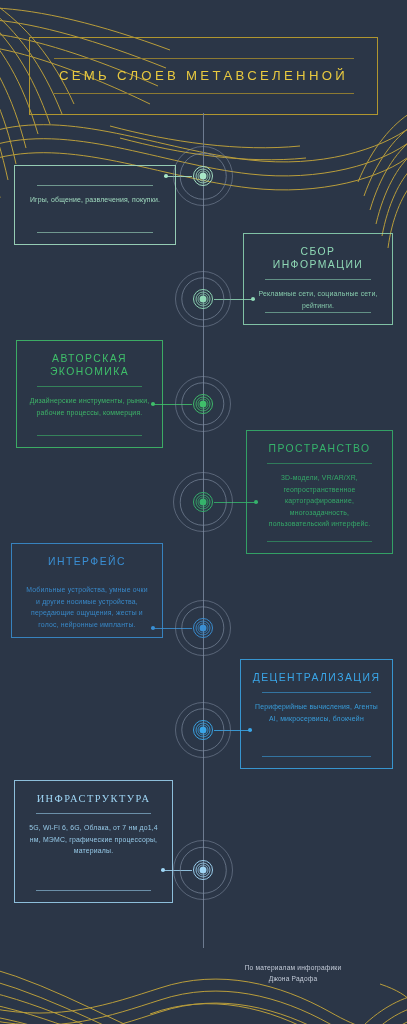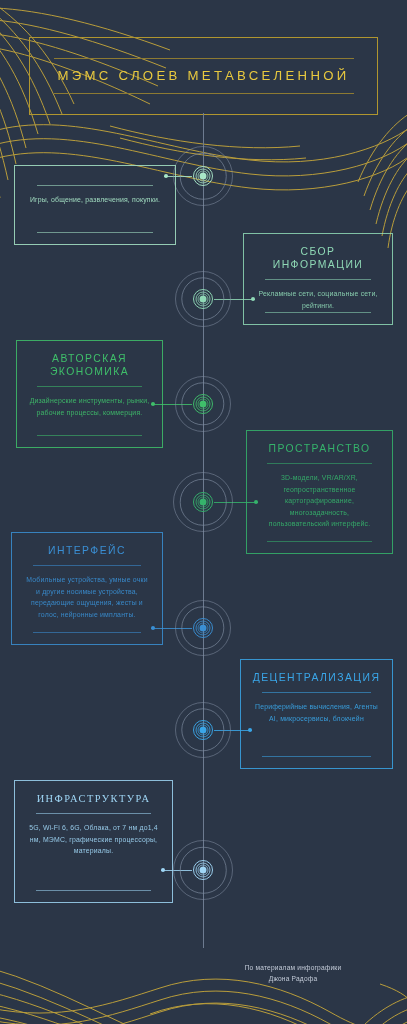--- a/index.html
+++ b/index.html
@@ -138,21 +138,21 @@
       <path d="M412 996 C 392 1002, 370 1016, 352 1038"></path>
       <path d="M412 1008 C 394 1014, 374 1028, 358 1050"></path>
       <path d="M412 1020 C 396 1026, 378 1040, 364 1062"></path>
       <path d="M380 984 C 398 990, 406 996, 412 1002"></path>
     </g>
   </svg>
 </div>
 
 <div class="title-box">
   <div class="title-rule"></div>
-  <div class="title-text">МЭМС СЛОЕВ МЕТАВСЕЛЕННОЙ</div>
+  <div class="title-text">СЕМЬ СЛОЕВ МЕТАВСЕЛЕННОЙ</div>
   <div class="title-rule"></div>
 </div>
 
 <div class="spine"></div>
 
 <div id="stage">
     <div class="conn" style="left: 176px; top: 176px; width: 16px; background: rgb(168, 230, 200); opacity: 0.85;"></div>
     <div class="dot" style="top: 174px; left: 164px; background: rgb(168, 230, 200);"></div>
     <div class="conn" style="top: 176px; left: 164px; width: 12px; background: rgb(168, 230, 200); opacity: 0.85;"></div>
     <div class="node" style="left: 173px; top: 146px; width: 60px; height: 60px;">
@@ -225,21 +225,21 @@
     <div class="dot" style="top: 626px; left: 151px; background: rgb(58, 143, 212);"></div>
     <div class="conn" style="top: 628px; left: 151px; width: 12px; background: rgb(58, 143, 212); opacity: 0.85;"></div>
     <div class="node" style="left: 175px; top: 600px; width: 56px; height: 56px;">
       <div class="ring" style="width: 56px; height: 56px; border-color: rgb(127, 141, 161); opacity: 0.55;"></div>
       <div class="ring" style="width: 43.4px; height: 43.4px; border-color: rgb(127, 141, 161); opacity: 0.65;"></div>
       <div class="ring" style="width: 20px; height: 20px; border-color: rgb(58, 143, 212); opacity: 0.95;"></div>
       <div class="ring" style="width: 15px; height: 15px; border-color: rgb(58, 143, 212); opacity: 0.83;"></div>
       <div class="ring" style="width: 11px; height: 11px; border-color: rgb(58, 143, 212); opacity: 0.71;"></div>
       <div class="core" style="width: 7px; height: 7px; background: rgb(58, 143, 212);"></div>
     </div>
-    <div class="card" style="left: 11px; top: 532px; width: 152px; height: 113px; border-color: rgba(58, 143, 212, 0.85);">
+    <div class="card" style="left: 11px; top: 543px; width: 152px; height: 95px; border-color: rgba(58, 143, 212, 0.85);">
       <div class="card-title" style="color: rgb(58, 143, 212);">ИНТЕРФЕЙС</div>
       <div class="card-rule" style="background: rgba(58, 143, 212, 0.75);"></div>
       <div class="card-body" style="color: rgba(58, 143, 212, 0.92);">Мобильные устройства, умные очки и другие носимые устройства, передающие ощущения, жесты и голос, нейронные импланты.</div>
       <div class="card-rule bottom" style="background: rgba(58, 143, 212, 0.75); margin-top: auto;"></div>
     </div>
     <div class="conn" style="left: 214px; top: 730px; width: 26px; background: rgb(58, 166, 232); opacity: 0.85;"></div>
     <div class="dot" style="top: 728px; left: 248px; background: rgb(58, 166, 232);"></div>
     <div class="conn" style="top: 730px; left: 240px; width: 12px; background: rgb(58, 166, 232); opacity: 0.85;"></div>
     <div class="node" style="left: 175px; top: 702px; width: 56px; height: 56px;">
       <div class="ring" style="width: 56px; height: 56px; border-color: rgb(127, 141, 161); opacity: 0.55;"></div>

